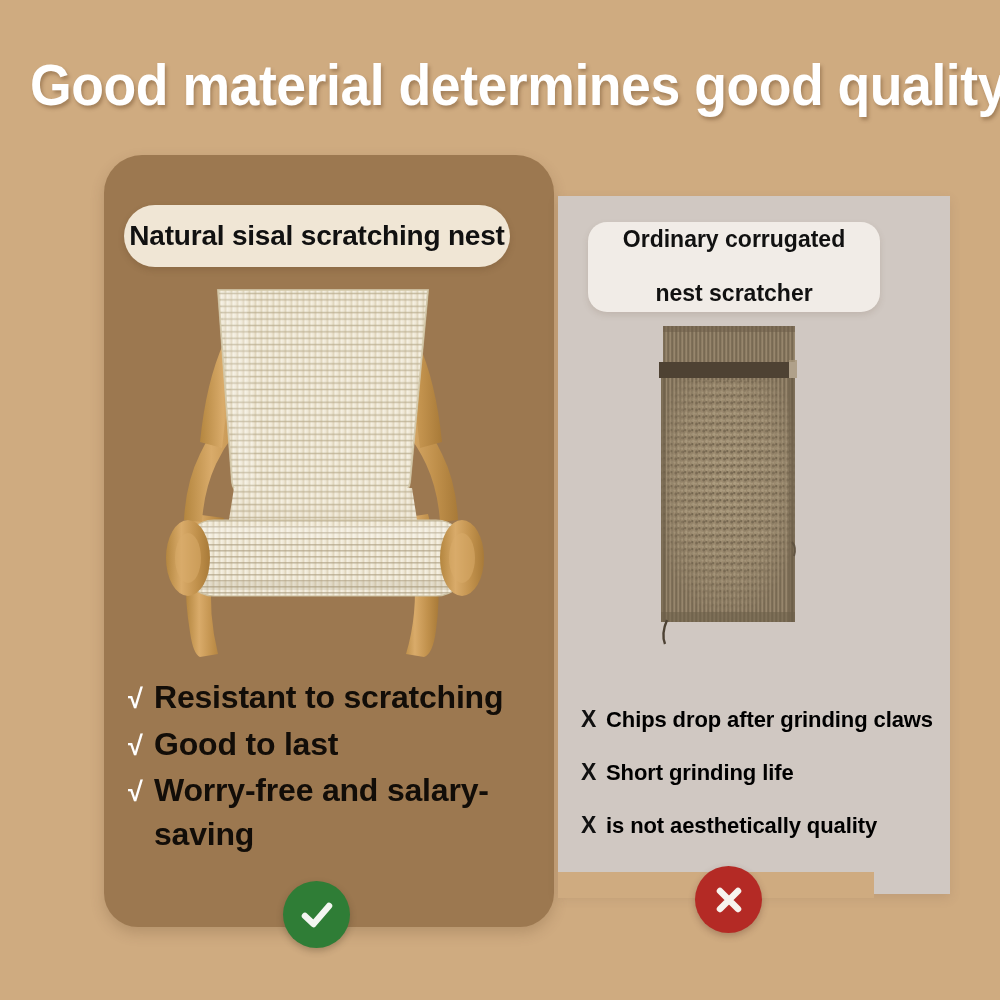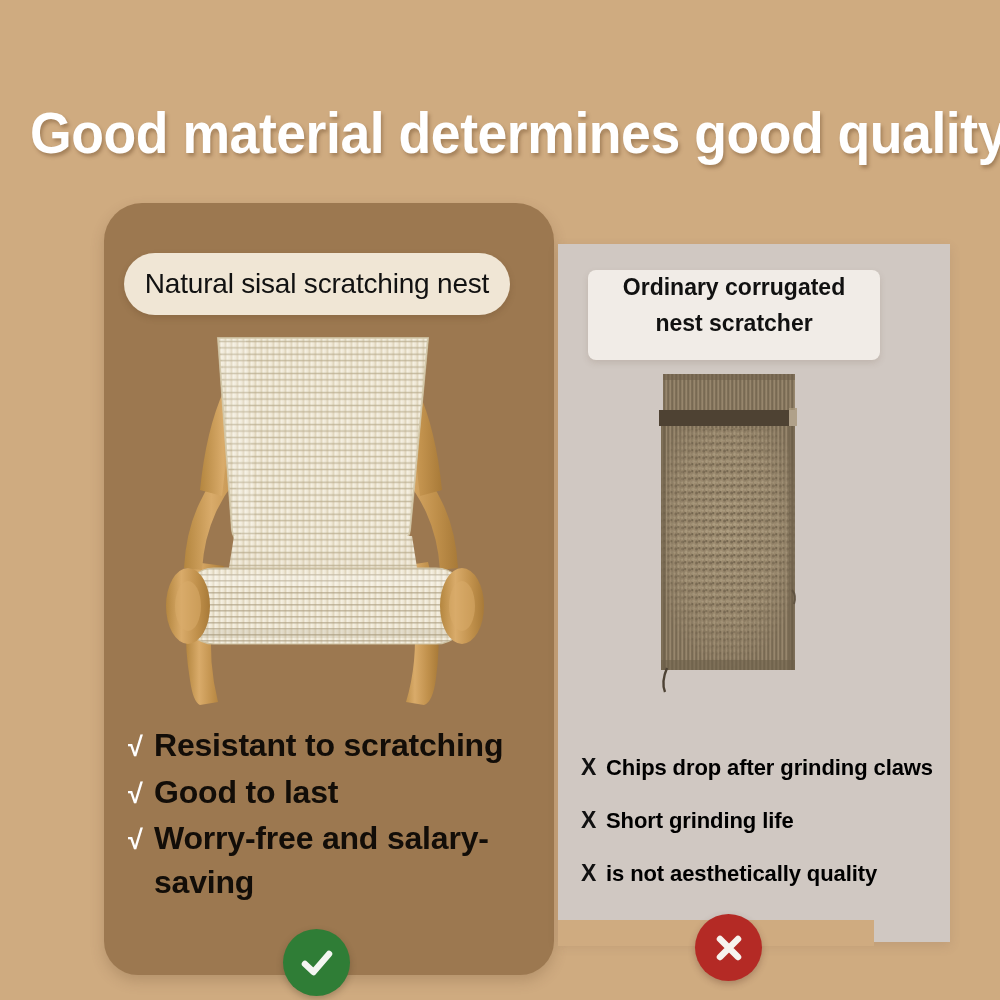--- a/index.html
+++ b/index.html
@@ -12,21 +12,20 @@
     height: 1000px;
     overflow: hidden;
     font-family: "Liberation Sans", "DejaVu Sans", sans-serif;
     background: #cfab80;
   }
   #poster {
     position: relative;
     width: 1000px;
     height: 856px;
     background: #cfab80;
-    margin-top: 48px;
   }
 
   
   .title {
     position: absolute;
     top: 52px;
     left: 0;
     width: 1000px;
     text-align: center;
     font-size: 57px;
@@ -78,37 +77,37 @@
     height: 62px;
     background: #f0e6d5;
     border-radius: 31px;
     display: flex;
     align-items: center;
     justify-content: center;
     box-shadow: 0 3px 6px rgba(86, 58, 32, 0.22);
   }
   .badge-good-text {
     font-size: 28px;
-    font-weight: 400;
+    font-weight: 700;
     color: #111111;
     letter-spacing: -0.2px;
     white-space: nowrap;
   }
   .badge-bad {
     position: absolute;
     left: 588px;
     top: 222px;
     width: 292px;
     height: 90px;
     background: #f1ece7;
-    border-radius: 8px;
+    border-radius: 19px;
     display: flex;
     flex-direction: column;
     align-items: center;
-    justify-content: flex-start;
+    justify-content: space-between;
     box-shadow: 0 3px 6px rgba(120, 100, 84, 0.18);
   }
   .badge-bad-text {
     font-size: 23px;
     font-weight: 700;
     color: #111111;
     line-height: 1.55;
     white-space: nowrap;
   }
 

